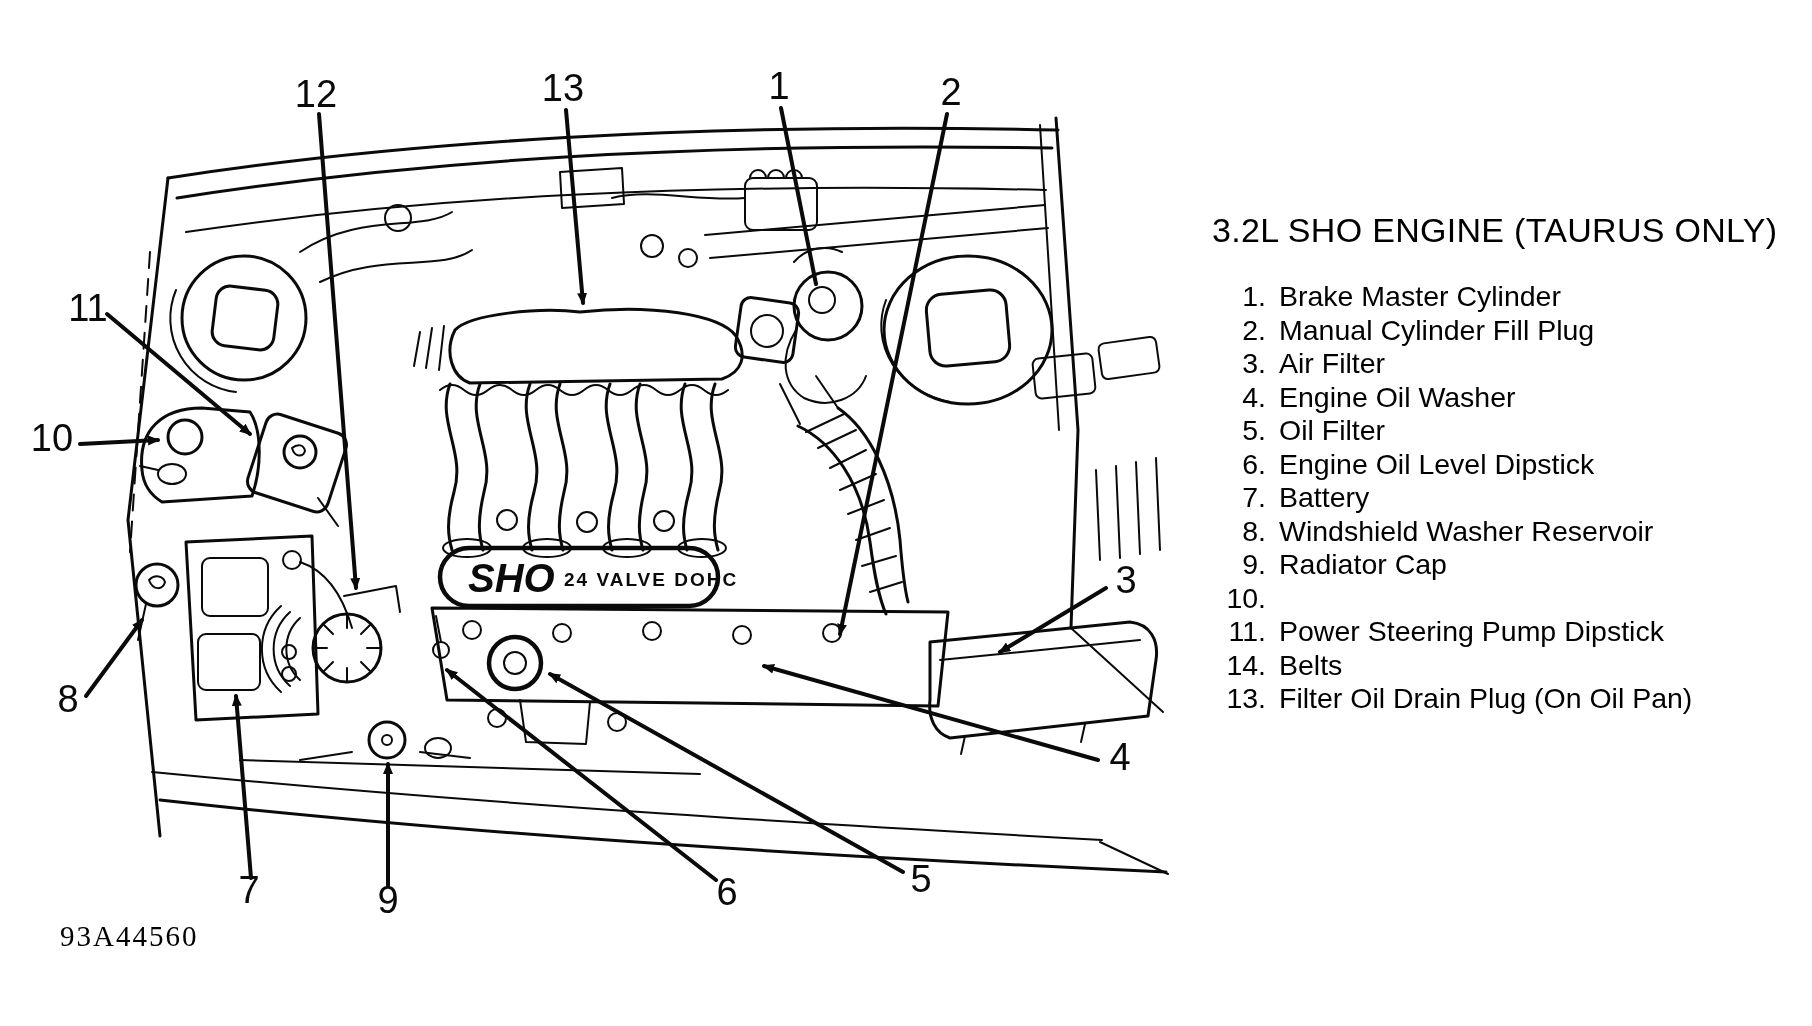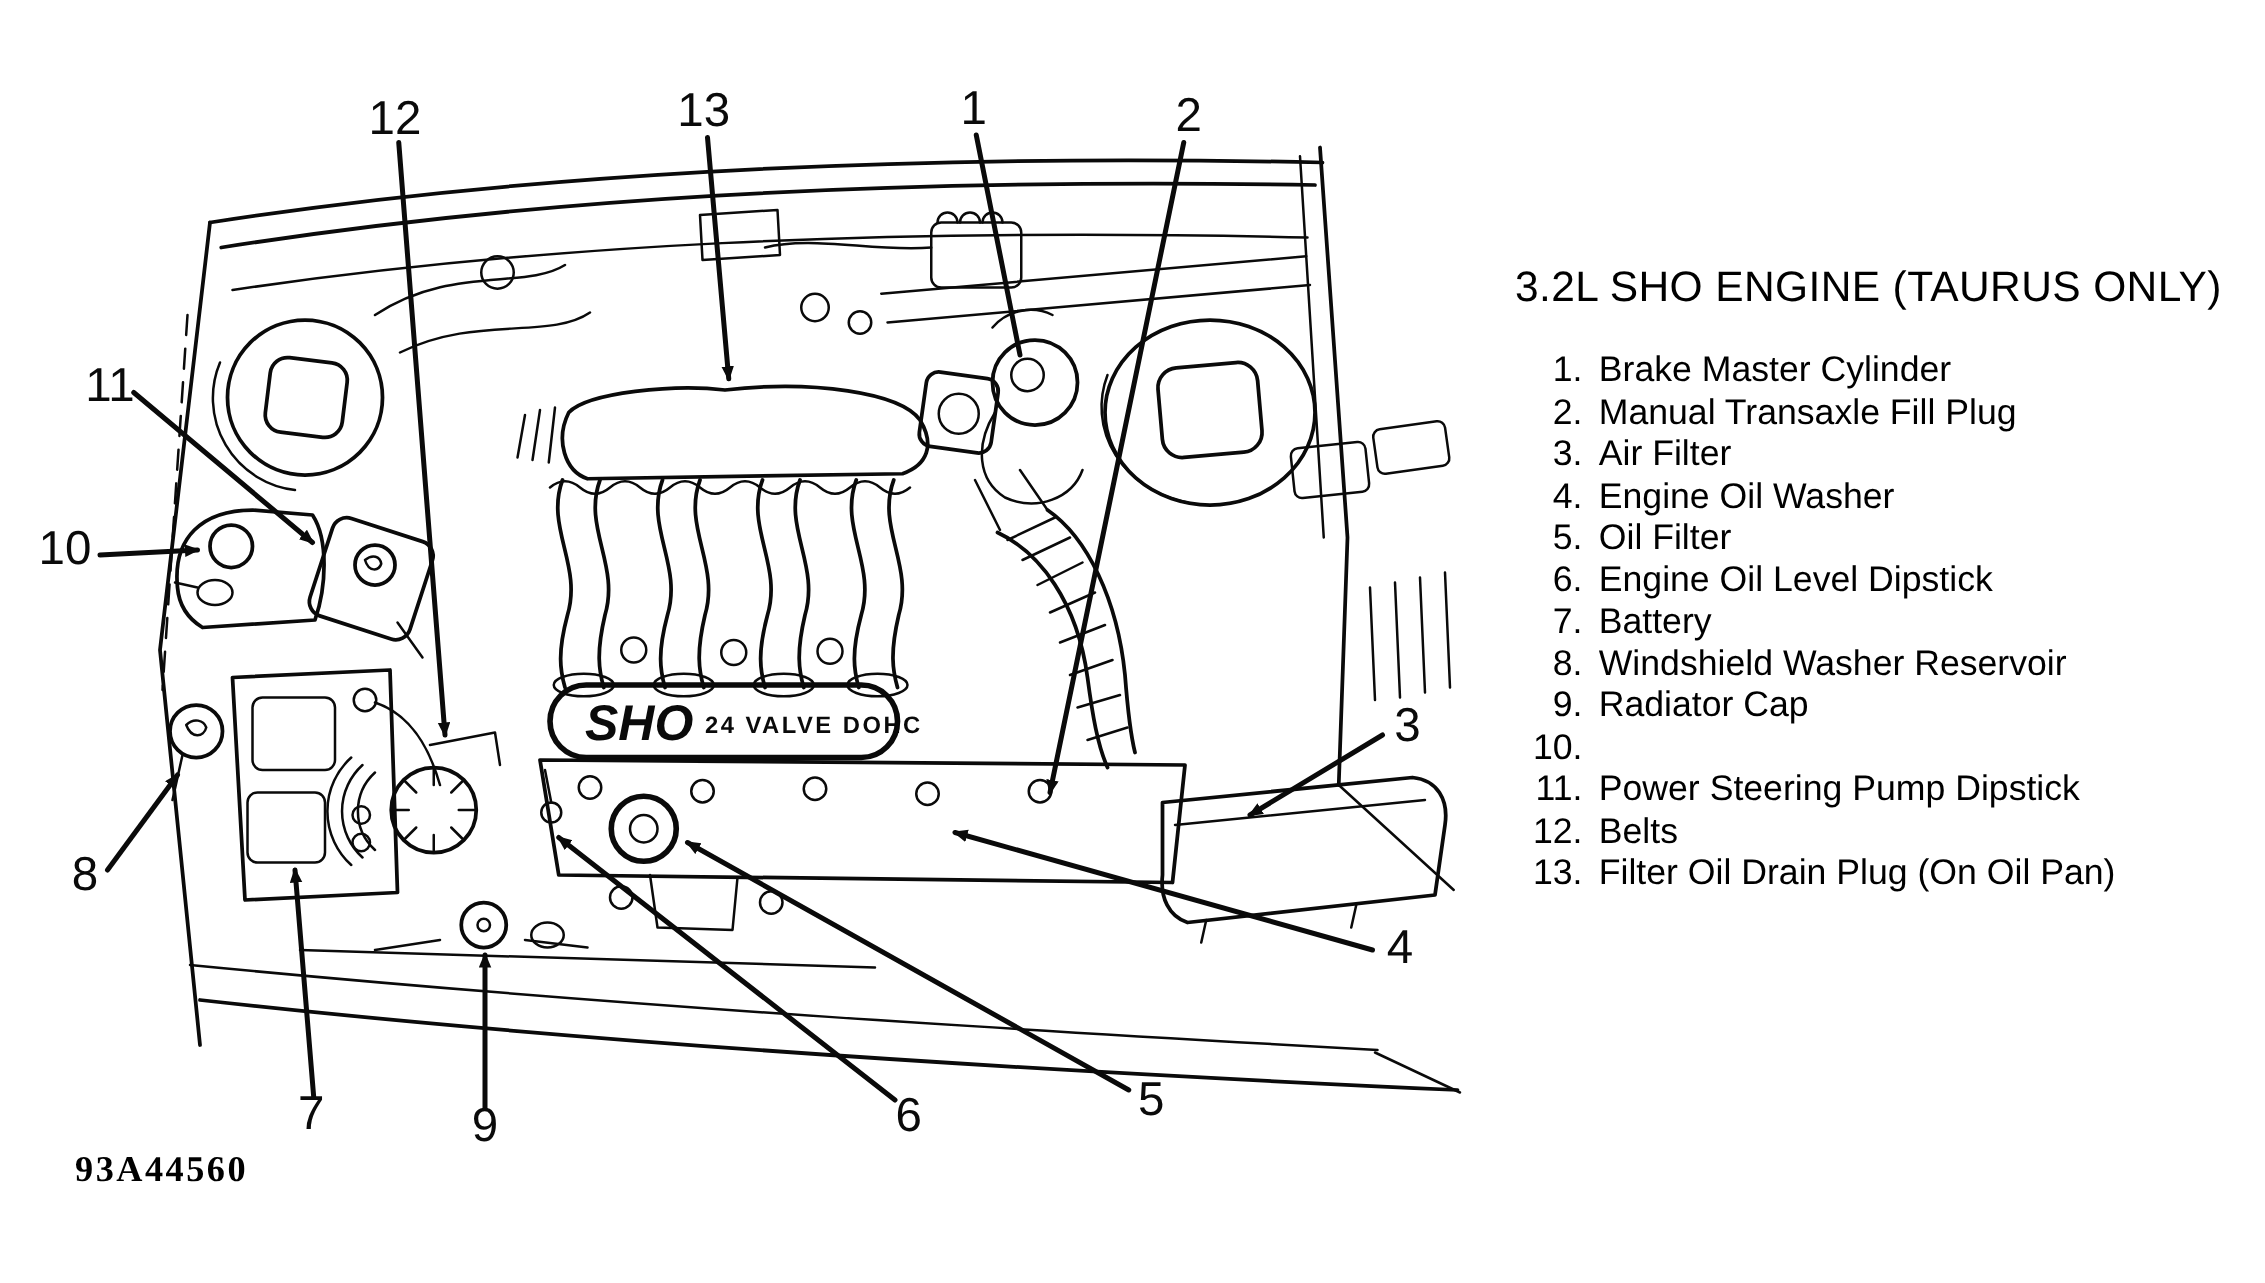--- a/index.html
+++ b/index.html
@@ -37,21 +37,21 @@
   }
   .legend-title{
     font-size:34px;line-height:40px;letter-spacing:.3px;white-space:nowrap;
   }
   .legend-list{margin-top:30px;}
   .legend-row{display:flex;line-height:33.5px;font-size:28.5px;white-space:nowrap;}
   .legend-num{width:54px;text-align:right;margin-right:13px;flex:0 0 auto;}
   .figure-code{
     position:absolute;left:60px;top:920px;
     font-family:"Liberation Serif",serif;
-    font-size:29px;letter-spacing:2px;font-weight:bold;
+    font-size:29px;letter-spacing:2px;
   }
 </style>
 </head>
 <body>
 
 <div class="page">
 
   <svg class="diagram" width="1812" height="1026" viewBox="0 0 1812 1026">
     <defs>
       <marker id="arw" markerWidth="14" markerHeight="12" refX="10" refY="5" orient="auto" markerUnits="userSpaceOnUse">
@@ -258,21 +258,21 @@
 
   <div class="legend">
     <div class="legend-title">3.2L SHO ENGINE (TAURUS ONLY)</div>
     <div class="legend-list">
       <div class="legend-row">
           <span class="legend-num">1.</span>
           <span>Brake Master Cylinder</span>
         </div>
       <div class="legend-row">
           <span class="legend-num">2.</span>
-          <span>Manual Transaxle Fill Plug</span>
+          <span>Manual Cylinder Fill Plug</span>
         </div>
       <div class="legend-row">
           <span class="legend-num">3.</span>
           <span>Air Filter</span>
         </div>
       <div class="legend-row">
           <span class="legend-num">4.</span>
           <span>Engine Oil Washer</span>
         </div>
       <div class="legend-row">
@@ -296,21 +296,21 @@
           <span>Radiator Cap</span>
         </div>
       <div class="legend-row">
           <span class="legend-num">10.</span>
         </div>
       <div class="legend-row">
           <span class="legend-num">11.</span>
           <span>Power Steering Pump Dipstick</span>
         </div>
       <div class="legend-row">
-          <span class="legend-num">12.</span>
+          <span class="legend-num">14.</span>
           <span>Belts</span>
         </div>
       <div class="legend-row">
           <span class="legend-num">13.</span>
           <span>Filter Oil Drain Plug (On Oil Pan)</span>
         </div>
     </div>
   </div>
 
   <div class="figure-code">93A44560</div>

